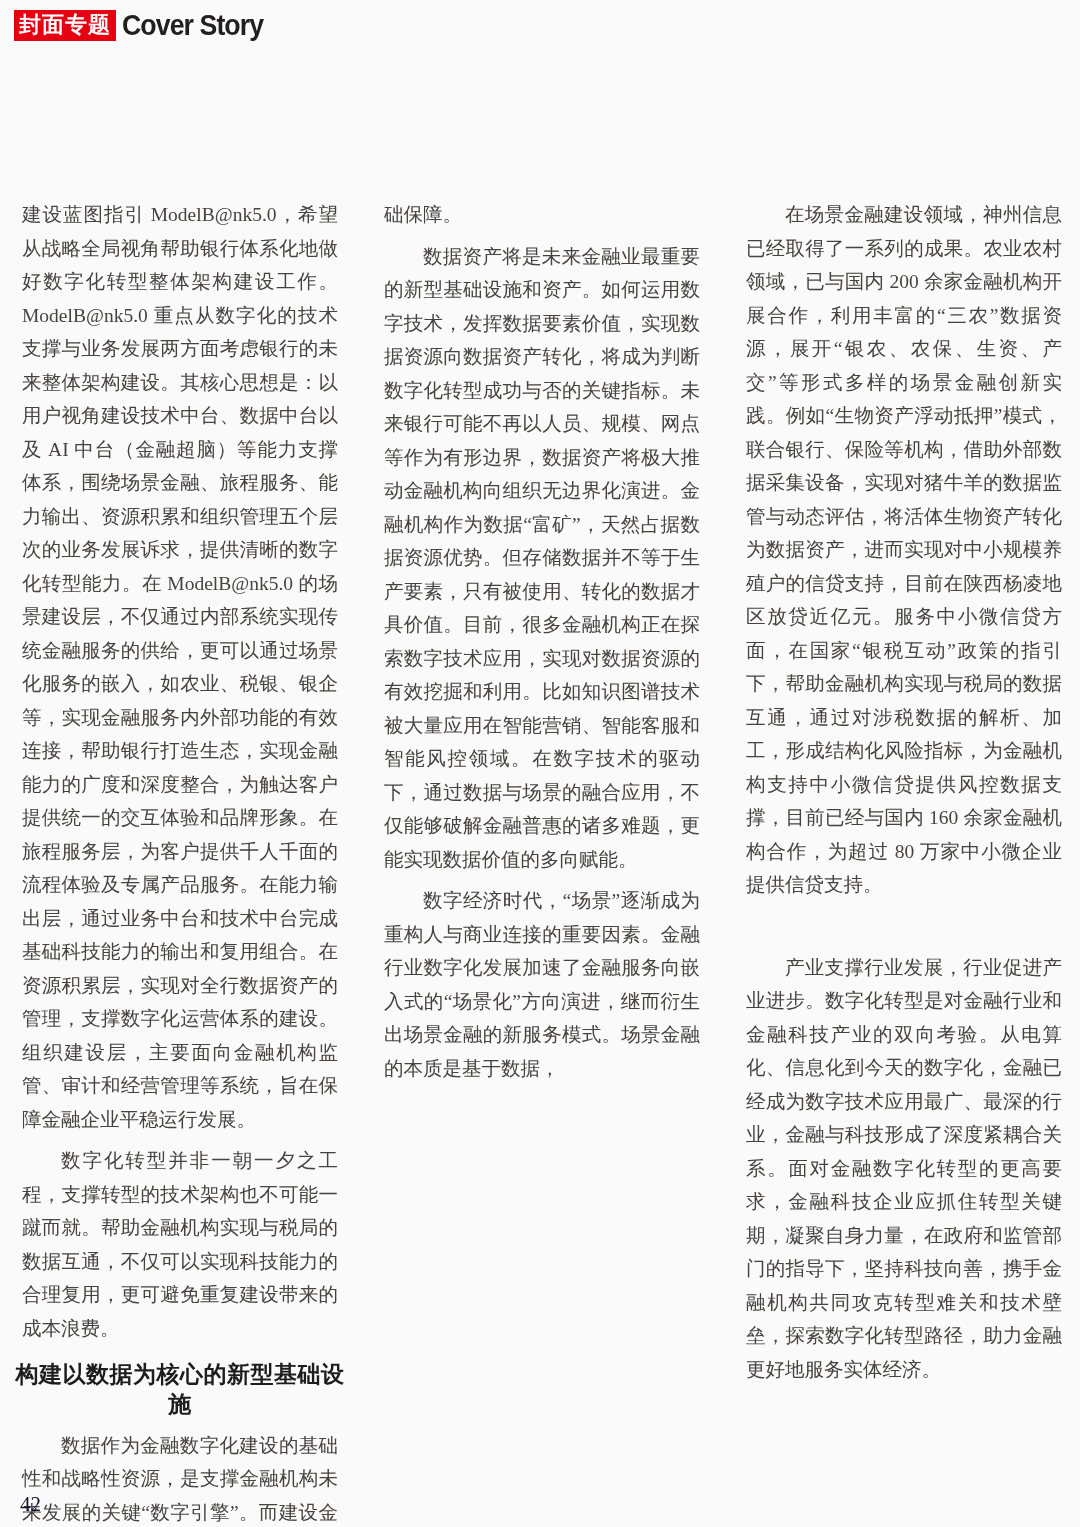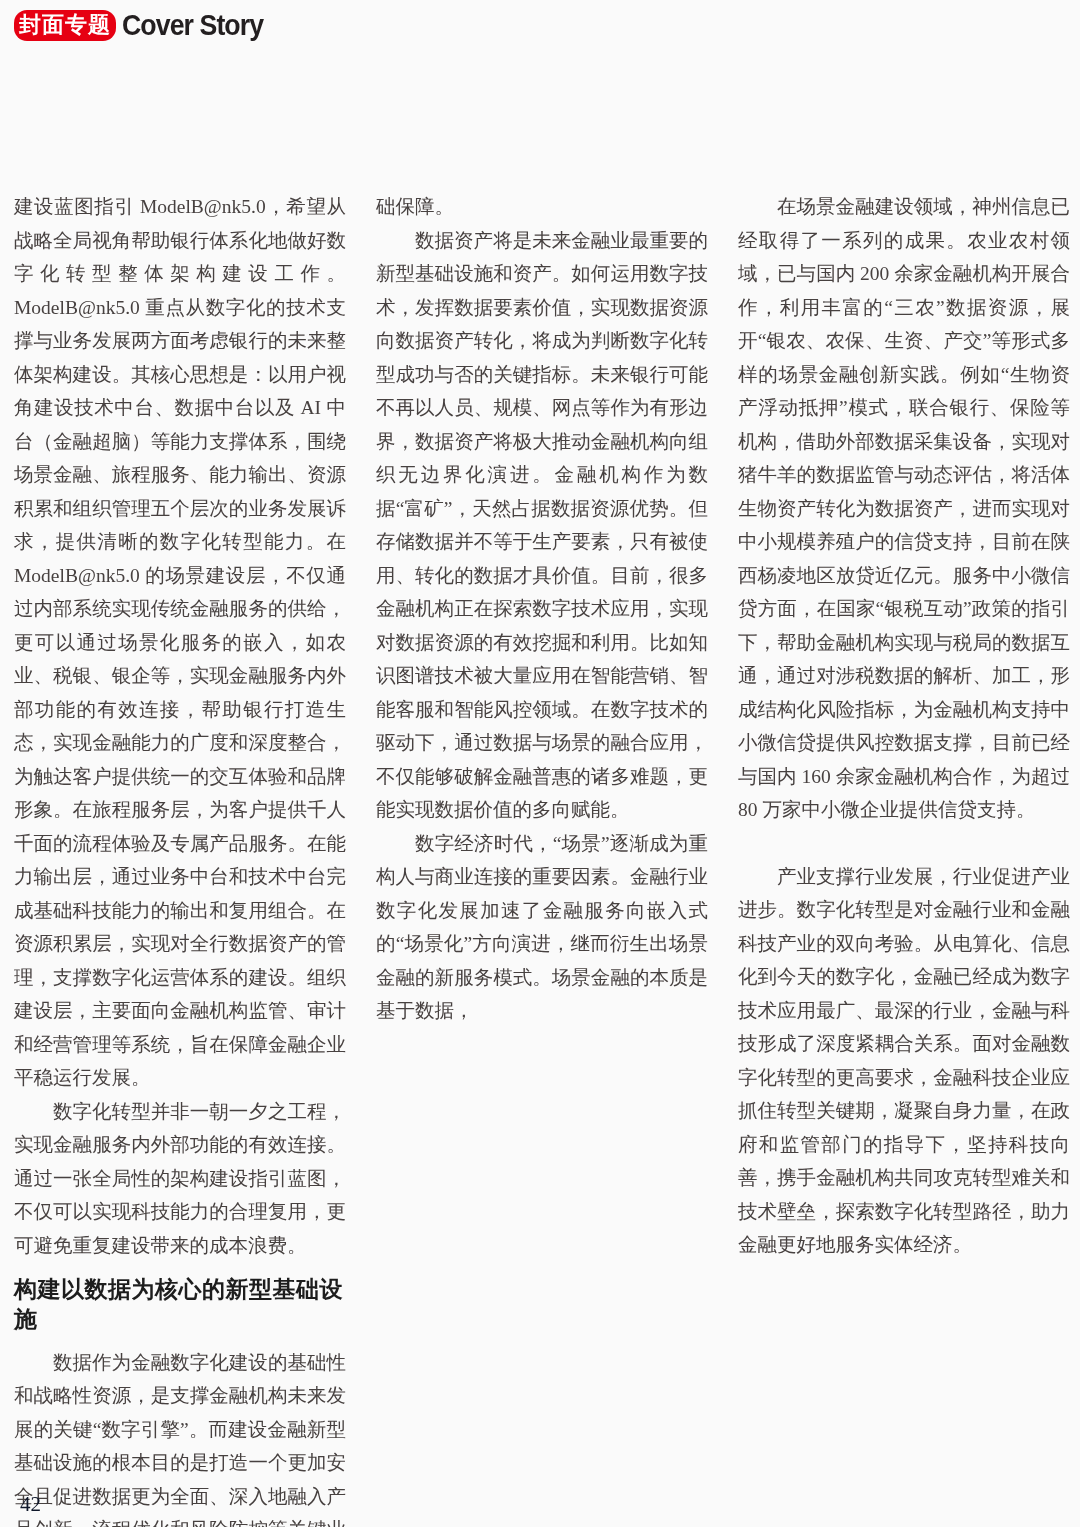--- a/index.html
+++ b/index.html
@@ -44,56 +44,56 @@
   }
   .col{
     width:332px;
     flex:0 0 332px;
     color:#474140;
     font-size:19.5px;
     line-height:33.5px;
     text-align:justify;
     text-justify:inter-ideograph;
   }
-  .col p{margin:0;}
+  .col p{margin:8px;}
   .col p.indent{text-indent:2em;}
   .col h2{
-    font-family:Liberation Mono, monospace;
+    font-family:Liberation Serif, serif;
     font-size:23px;
     color:#1d1d1d;
     font-weight:bold;
     margin:15px 0 9px 0;
     line-height:1.3;
     letter-spacing:0.5px;
-    text-align:left;
+    text-align:center;
   }
   .spacer{height:33px;}
   
   .page-number{
     position:absolute;
     left:20px;bottom:10px;
     font-size:21px;
     color:#0f172a;
     font-family:Liberation Serif, serif;
   }
 </style>
 </head>
 <body>
 
 <div class="page">
 
   <div class="header">
-    <span class="tag" style="background: rgb(230, 0, 18); border-radius: 13px;">封面专题</span>
+    <span class="tag" style="background: rgb(230, 0, 18);">封面专题</span>
     <span class="header-title">Cover Story</span>
   </div>
 
   <div class="columns">
     <div class="col">
         <p>建设蓝图指引 ModelB@nk5.0，希望从战略全局视角帮助银行体系化地做好数字化转型整体架构建设工作。ModelB@nk5.0 重点从数字化的技术支撑与业务发展两方面考虑银行的未来整体架构建设。其核心思想是：以用户视角建设技术中台、数据中台以及 AI 中台（金融超脑）等能力支撑体系，围绕场景金融、旅程服务、能力输出、资源积累和组织管理五个层次的业务发展诉求，提供清晰的数字化转型能力。在 ModelB@nk5.0 的场景建设层，不仅通过内部系统实现传统金融服务的供给，更可以通过场景化服务的嵌入，如农业、税银、银企等，实现金融服务内外部功能的有效连接，帮助银行打造生态，实现金融能力的广度和深度整合，为触达客户提供统一的交互体验和品牌形象。在旅程服务层，为客户提供千人千面的流程体验及专属产品服务。在能力输出层，通过业务中台和技术中台完成基础科技能力的输出和复用组合。在资源积累层，实现对全行数据资产的管理，支撑数字化运营体系的建设。组织建设层，主要面向金融机构监管、审计和经营管理等系统，旨在保障金融企业平稳运行发展。</p>
-        <p class="indent">数字化转型并非一朝一夕之工程，实现金融服务内外部功能的有效连接。通过一张全局性的架构建设指引蓝图，不仅可以实现科技能力的合理复用，更可避免重复建设带来的成本浪费。</p>
+        <p class="indent">数字化转型并非一朝一夕之工程，支撑转型的技术架构也不可能一蹴而就。帮助金融机构实现与税局的数据互通，不仅可以实现科技能力的合理复用，更可避免重复建设带来的成本浪费。</p>
         <h2>构建以数据为核心的新型基础设施</h2>
         <p class="indent">数据作为金融数字化建设的基础性和战略性资源，是支撑金融机构未来发展的关键“数字引擎”。而建设金融新型基础设施的根本目的是打造一个更加安全且促进数据更为全面、深入地融入产品创新、流程优化和风险防控等关键业务环节的安全底座，金融基础设施是数字化转型的基</p>
       </div>
     <div class="col">
         <p>础保障。</p>
         <p class="indent">数据资产将是未来金融业最重要的新型基础设施和资产。如何运用数字技术，发挥数据要素价值，实现数据资源向数据资产转化，将成为判断数字化转型成功与否的关键指标。未来银行可能不再以人员、规模、网点等作为有形边界，数据资产将极大推动金融机构向组织无边界化演进。金融机构作为数据“富矿”，天然占据数据资源优势。但存储数据并不等于生产要素，只有被使用、转化的数据才具价值。目前，很多金融机构正在探索数字技术应用，实现对数据资源的有效挖掘和利用。比如知识图谱技术被大量应用在智能营销、智能客服和智能风控领域。在数字技术的驱动下，通过数据与场景的融合应用，不仅能够破解金融普惠的诸多难题，更能实现数据价值的多向赋能。</p>
         <p class="indent">数字经济时代，“场景”逐渐成为重构人与商业连接的重要因素。金融行业数字化发展加速了金融服务向嵌入式的“场景化”方向演进，继而衍生出场景金融的新服务模式。场景金融的本质是基于数据，</p>
       </div>
     <div class="col">
         <p class="indent">在场景金融建设领域，神州信息已经取得了一系列的成果。农业农村领域，已与国内 200 余家金融机构开展合作，利用丰富的“三农”数据资源，展开“银农、农保、生资、产交”等形式多样的场景金融创新实践。例如“生物资产浮动抵押”模式，联合银行、保险等机构，借助外部数据采集设备，实现对猪牛羊的数据监管与动态评估，将活体生物资产转化为数据资产，进而实现对中小规模养殖户的信贷支持，目前在陕西杨凌地区放贷近亿元。服务中小微信贷方面，在国家“银税互动”政策的指引下，帮助金融机构实现与税局的数据互通，通过对涉税数据的解析、加工，形成结构化风险指标，为金融机构支持中小微信贷提供风控数据支撑，目前已经与国内 160 余家金融机构合作，为超过 80 万家中小微企业提供信贷支持。</p>

